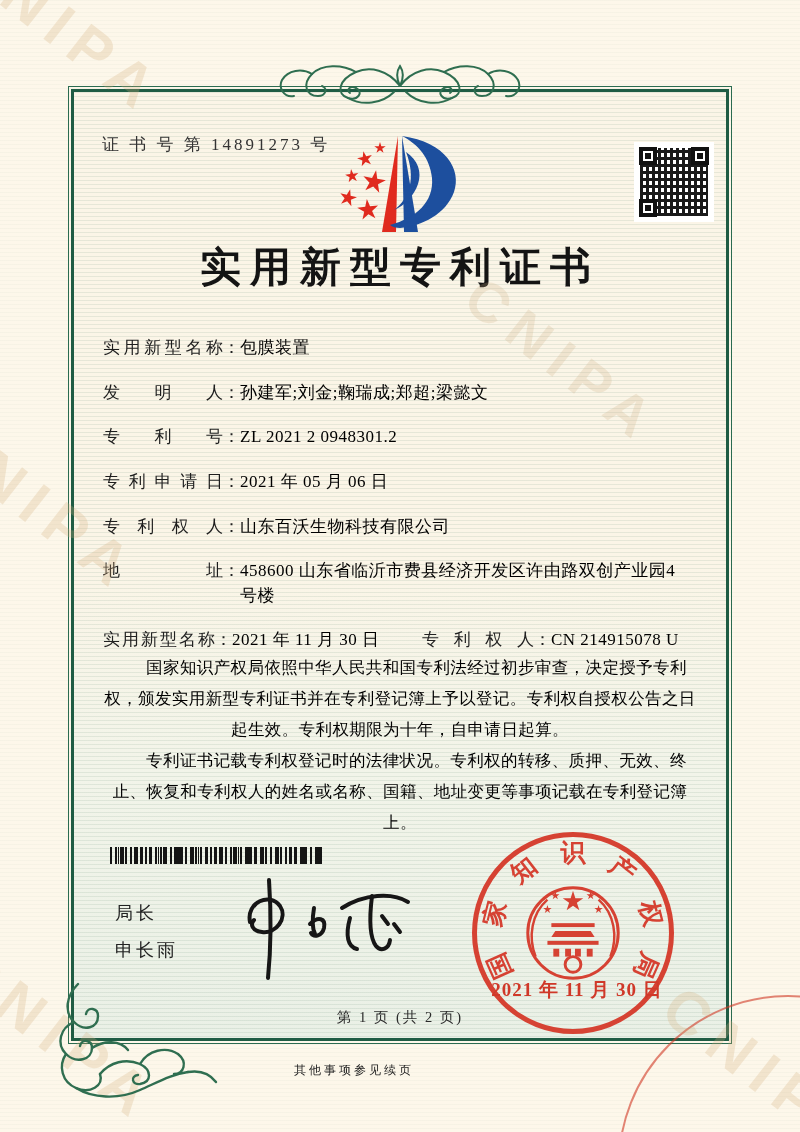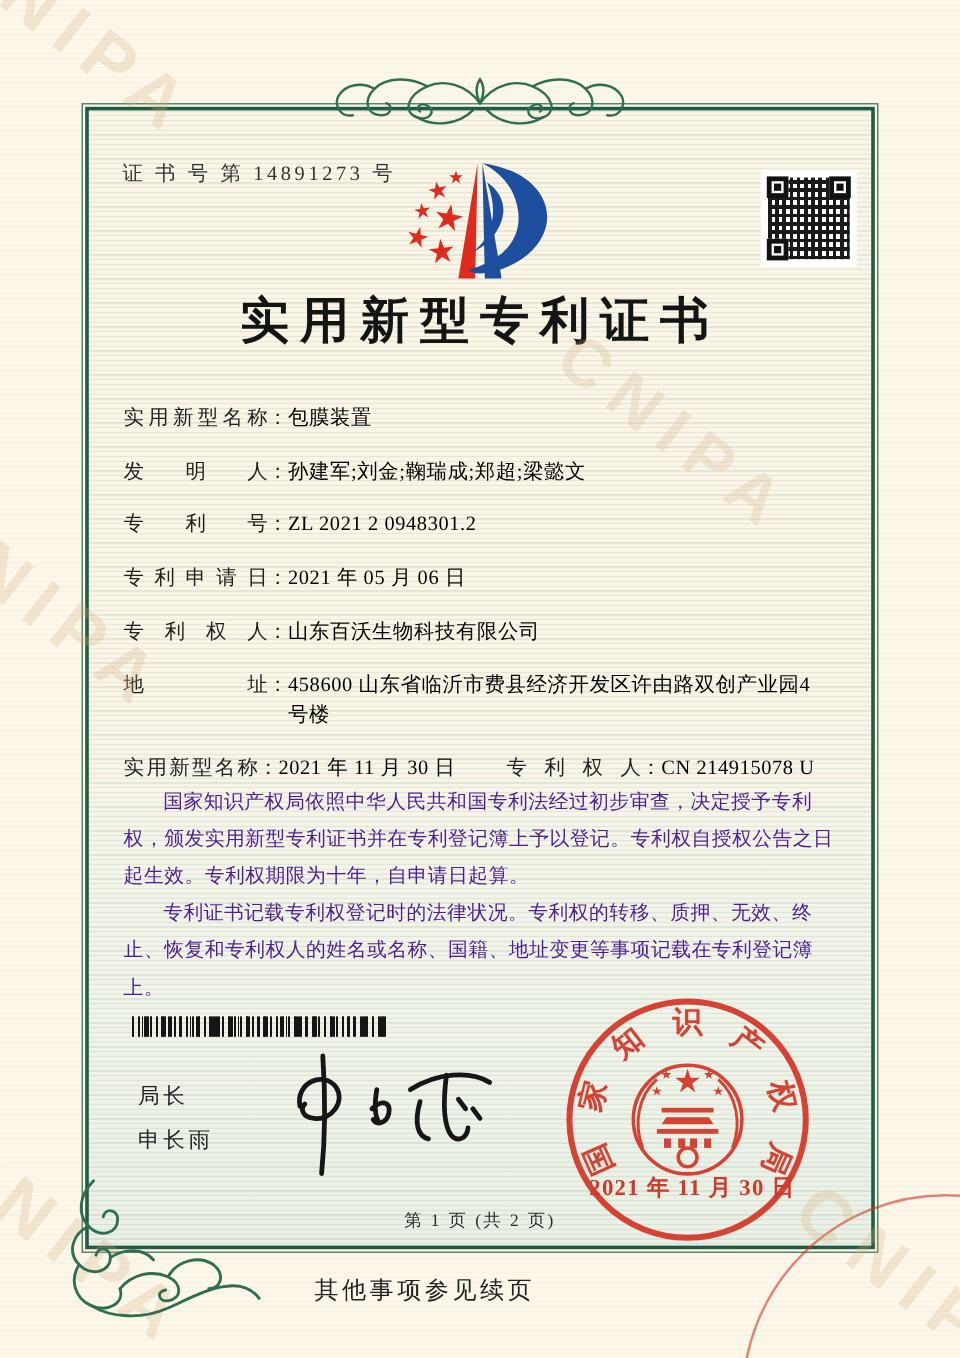--- a/index.html
+++ b/index.html
@@ -61,21 +61,21 @@
   .fields { position:absolute; left:103px; top:336px; width:578px; z-index:2; font-size:17px; }
   .frow { display:flex; margin-bottom:20px; line-height:1.45; }
   .flabel { display:inline-block; width:120px; text-align:justify; text-align-last:justify; color:#1d1d1d; flex:0 0 120px; }
   .fcolon { flex:0 0 16px; }
   .fvalue { flex:1; color:#000000; letter-spacing:.5px; }
   .grant { display:flex; margin-bottom:0; }
   .grant .v1 { flex:0 0 190px; }
   .flabel2 { display:inline-block; width:112px; text-align:justify; text-align-last:justify; flex:0 0 112px; }
   
   .paras { position:absolute; left:103px; top:652px; width:594px; z-index:2;
-    font-size:16.5px; line-height:1.88; color:#4c1d95; }
+    font-size:16.5px; line-height:1.88; color:#000000;text-align:center; }
   .paras p { text-indent:2em; letter-spacing:.4px; }
   
   .barcode { position:absolute; left:110px; top:847px; width:212px; height:17px; z-index:2;
     background-image:
       repeating-linear-gradient(90deg,#151515 0 2px, rgba(0,0,0,0) 2px 5px),
       repeating-linear-gradient(90deg,#151515 0 1px, rgba(0,0,0,0) 1px 8px),
       repeating-linear-gradient(90deg, rgba(0,0,0,0) 0 11px, #151515 11px 14px);
   }
   
   .sig-role, .sig-name { position:absolute; left:115px; z-index:2;
@@ -87,21 +87,21 @@
     border:5px solid #d5392a; border-radius:50%; opacity:.95; }
   .seal-ch { position:absolute; left:50%; top:50%; width:28px; height:28px; margin:-14px 0 0 -14px;
     font-size:25px; font-weight:bold; color:#d5392a; text-align:center; line-height:28px; }
   .emblem { position:absolute; left:50%; top:50%; transform:translate(-50%,-50%); }
   .seal-date { position:absolute; left:8px; top:140px; width:184px; text-align:center; z-index:4;
     font-size:19px; font-weight:bold; color:#cf2f1f; letter-spacing:1px; }
   
   .pagination { position:absolute; left:68px; top:1008px; width:664px; text-align:center; z-index:2;
     font-size:14.5px; letter-spacing:2px; color:#2a2a2a; }
   .footer-note { position:absolute; left:0; top:1062px; width:708px; text-align:center; z-index:2;
-    font-size:20px; letter-spacing:3px; color:#222; }
+    font-size:12px; letter-spacing:3px; color:#222; }
 </style>
 </head>
 <body>
 
 <div class="wm wm1">CNIPA</div>
 <div class="wm wm2">CNIPA</div>
 <div class="wm wm3">CNIPA</div>
 <div class="wm wm4">CNIPA</div>
 <div class="wm wm5">CNIPA</div>
 

